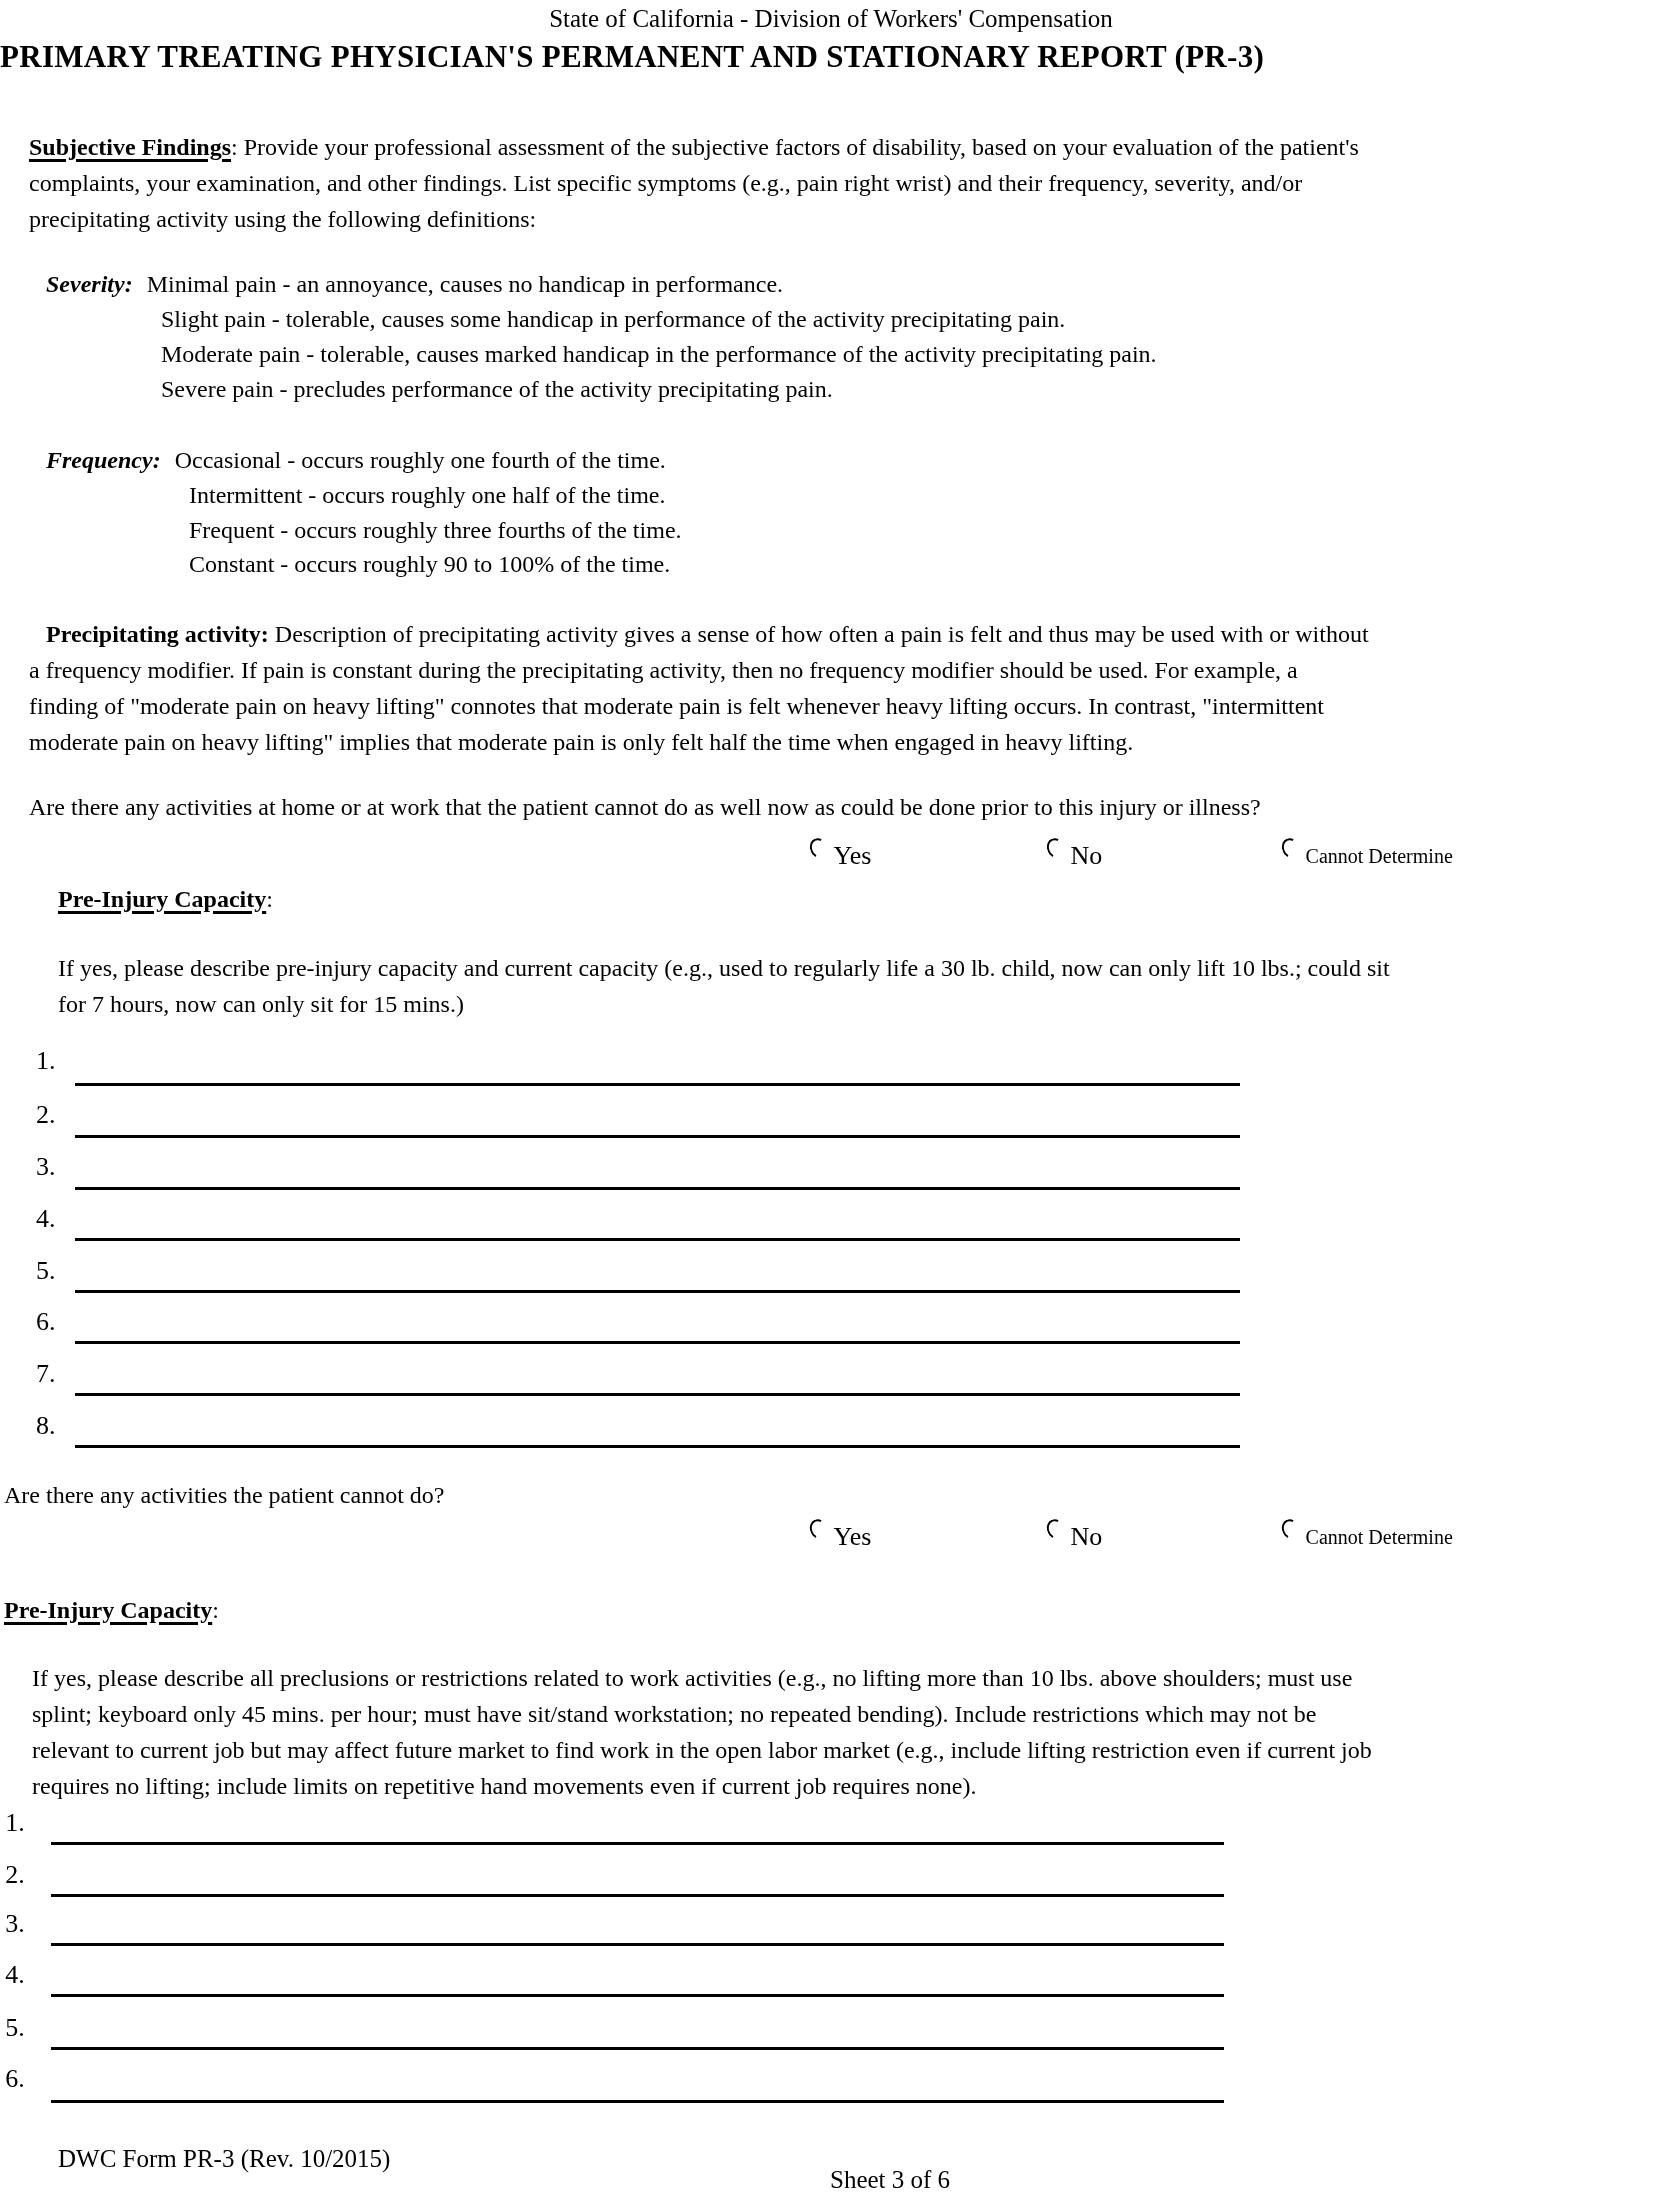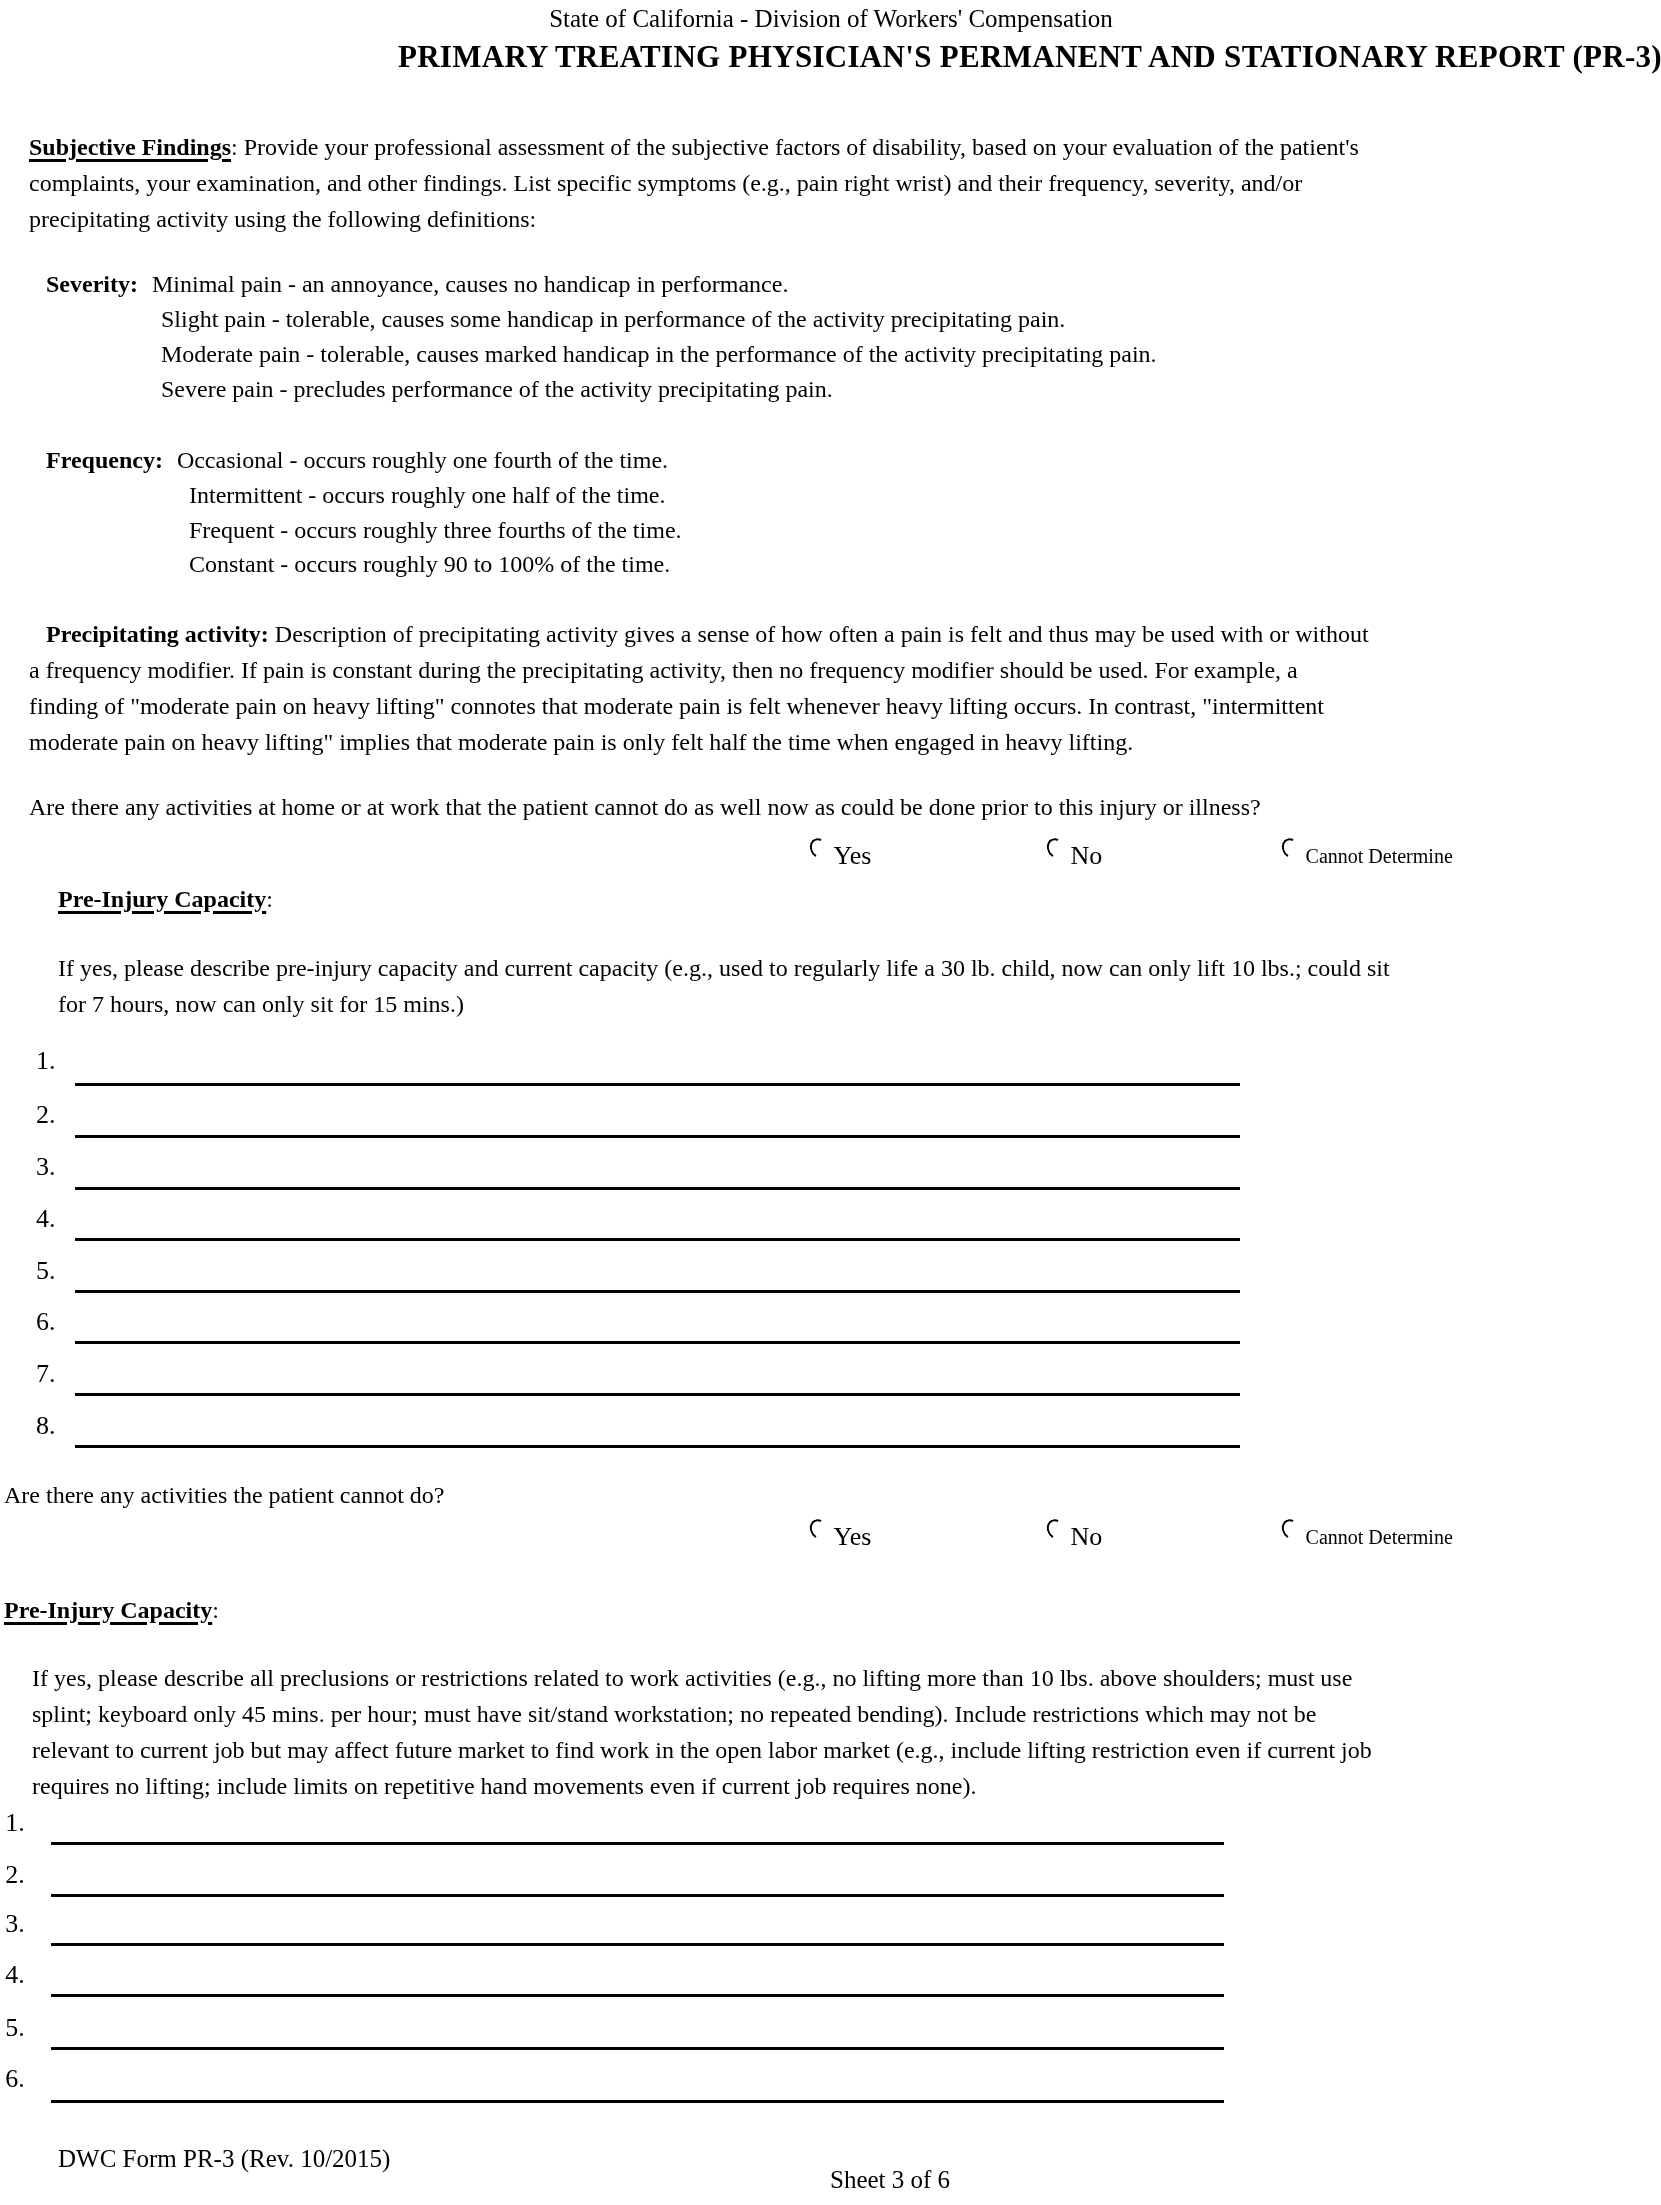--- a/index.html
+++ b/index.html
@@ -5,25 +5,25 @@
   html, body { margin: 0; padding: 0; background: #ffffff; }
   body {
     width: 1662px; height: 2205px; position: relative; overflow: hidden;
     font-family: "Liberation Serif", "DejaVu Serif", serif;
     color: #000000;
     font-size: 24px;
     line-height: 36px;
   }
   .abs { position: absolute; }
   .agency { top: 1.3px; left: 0; width: 1662px; text-align: center; font-size: 25px; }
-  .title { top: 39px; left: 0; width: 1662px; text-align: right; font-size: 31px; font-weight: bold; letter-spacing: 0.3px; }
+  .title { top: 39px; left: 0; width: 1662px; text-align: left; font-size: 31px; font-weight: bold; letter-spacing: 0.3px; }
   .b { font-weight: bold; }
   .u { text-decoration: underline; text-decoration-thickness: 2.6px; text-underline-offset: 4px; }
   .para { left: 29px; width: 1617px; }
-  .def-label { font-weight: bold; }
+  .def-label { font-weight: bold; font-style: italic; }
   .radio { position: absolute; display: flex; align-items: flex-start; cursor: pointer; }
   .radio .circ {
     display: inline-block; width: 17px; height: 20px;
     border: 2.6px solid #000; border-right-color: transparent; border-bottom-color: transparent;
     border-radius: 50%; transform: rotate(-20deg); margin-right: 6.6px; box-sizing: border-box;
   }
   .radio .lbl { font-size: 26px; }
   .radio .lbl.small { font-size: 20px; }
   .num { position: absolute; font-size: 26px; }
   .line { position: absolute; height: 2.6px; background: #000; }

